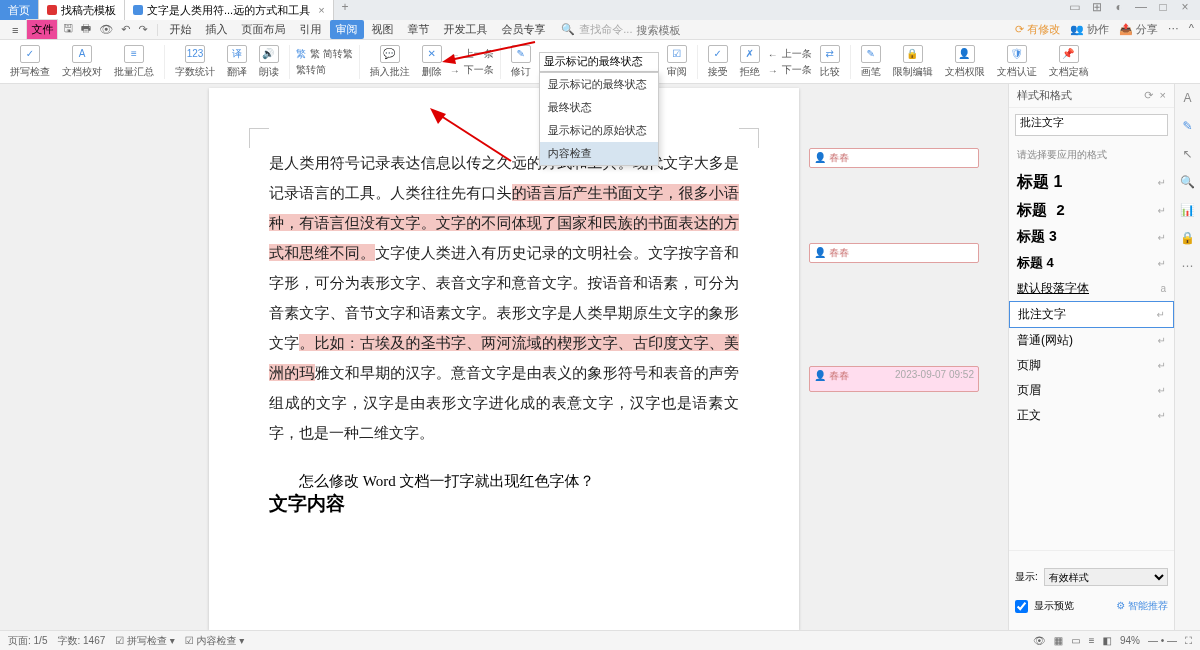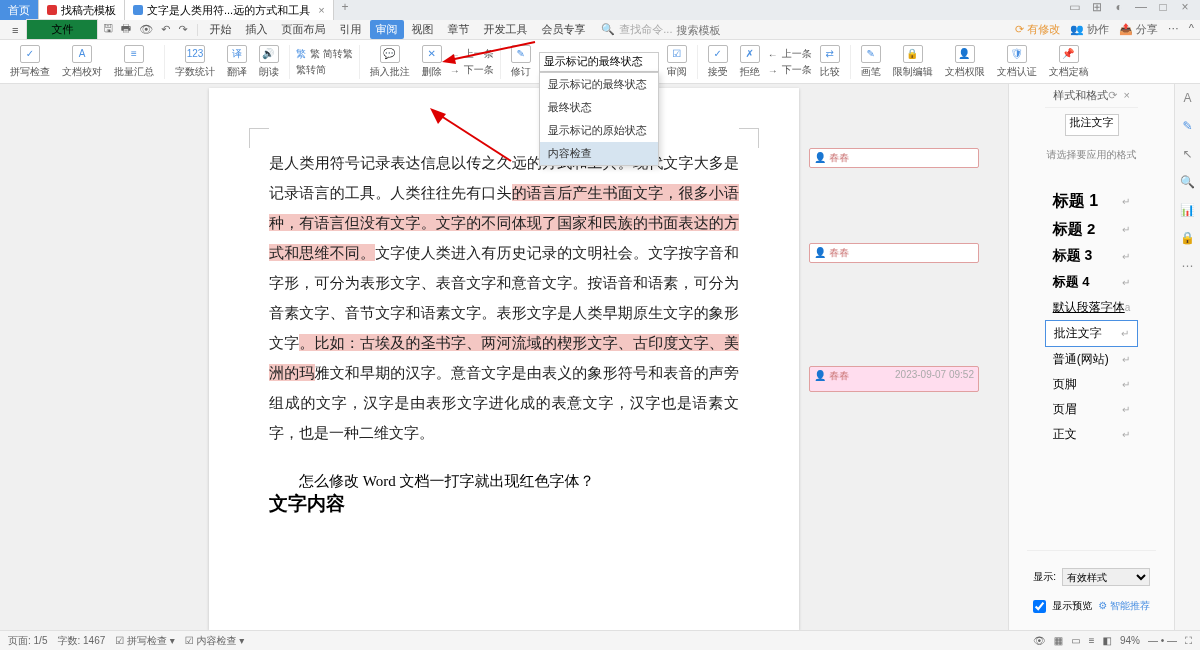--- a/index.html
+++ b/index.html
@@ -10,21 +10,21 @@
 .tab.home { background: #4a90e2; color: #fff; }
 .tab.red { background: #fff; }
 .tab.red .dot { width: 10px; height: 10px; background: #d33; border-radius: 2px; display: inline-block; }
 .tab.blue .dot { width: 10px; height: 10px; background: #4a90e2; border-radius: 2px; display: inline-block; }
 .tab .close { color: #888; margin-left: 4px; }
 .tab-add { padding: 0 8px; color: #888; }
 .win-controls { margin-left: auto; display: flex; gap: 8px; padding: 0 8px; color: #888; }
 .win-controls span { width: 14px; text-align: center; }
 
 .menubar { height: 20px; background: #f5f5f5; display: flex; align-items: center; padding: 0 6px; gap: 2px; font-size: 11px; border-bottom: 1px solid #e0e0e0; }
-.menubar .file-btn { background: #15803d; padding: 2px 24px; border: 1px solid #ddd; }
+.menubar .file-btn { background: #ec4899; padding: 2px 4px; border: 1px solid #ddd; }
 .menubar .mi { padding: 2px 6px; color: #444; }
 .menubar .mi.active { background: #4a90e2; color: #fff; border-radius: 2px; }
 .menubar .icon-btn { color: #666; padding: 0 3px; }
 .menubar .sep { width: 1px; height: 12px; background: #ddd; margin: 0 4px; }
 .menubar .search-area { margin-left: 8px; color: #aaa; display: flex; align-items: center; gap: 4px; }
 .menubar .search-area input { border: none; background: transparent; outline: none; font-size: 11px; width: 80px; }
 .menubar .right { margin-left: auto; display: flex; gap: 10px; color: #666; font-size: 11px; }
 .menubar .right .orange { color: #e89a3c; }
 
 .ribbon { height: 44px; background: #fff; display: flex; align-items: center; padding: 0 6px; gap: 4px; border-bottom: 1px solid #e0e0e0; font-size: 10px; }
@@ -47,34 +47,34 @@
 .page .corner.tl { top: 40px; left: 40px; border-right: none; border-bottom: none; }
 .page .corner.tr { top: 40px; right: 40px; border-left: none; border-bottom: none; }
 .para { font-size: 15px; line-height: 2; color: #222; font-family: SimSun, serif; text-align: justify; }
 .hl { background: #f4c7c3; }
 .heading2 { font-size: 19px; font-family: SimSun, serif; }
 .q { font-size: 15px; margin-top: 24px; font-family: SimSun, serif; text-indent: 2em; }
 
 .comment-balloon { position: absolute; right: -180px; width: 170px; background: #fff; border: 1px solid #e0a0a0; border-radius: 2px; padding: 2px 4px; font-size: 10px; color: #c77; }
 .comment-balloon.active { background: #fde; }
 
-.side-panel { width: 166px; background: #fafafa; border-left: 1px solid #e0e0e0; display: flex; flex-direction: column; align-items: center; }
+.side-panel { width: 166px; background: #fafafa; border-left: 1px solid #e0e0e0; display: flex; flex-direction: column; }
 .side-panel .hdr { display: flex; align-items: center; padding: 4px 8px; font-size: 11px; color: #555; border-bottom: 1px solid #eee; }
 .side-panel .hdr .sp { margin-left: auto; display: flex; gap: 6px; color: #999; }
 .side-panel .sel { margin: 6px; }
 .side-panel .sel select, .side-panel .sel .combo { width: 100%; height: 22px; border: 1px solid #ccc; font-size: 11px; padding: 0 4px; background: #fff; }
 .side-panel .btns { display: flex; gap: 4px; padding: 0 6px; }
 .side-panel .btns button { flex: 1; height: 20px; border: 1px solid #ccc; background: #fff; font-size: 11px; }
 .side-panel .hint { padding: 6px 8px; font-size: 10px; color: #888; }
-.side-panel .style-list { flex: 1; overflow: auto; margin-top: 19px; }
+.side-panel .style-list { flex: 1; overflow: auto; }
 .side-panel .style-item { padding: 4px 8px; display: flex; align-items: center; justify-content: space-between; font-size: 12px; }
 .side-panel .style-item.sel-item { border: 1px solid #4a90e2; background: #fff; }
 .side-panel .style-item .mark { color: #aaa; font-size: 10px; }
 .side-panel .h1 { font-size: 16px; font-weight: bold; }
-.side-panel .h2 { font-size: 15px; font-weight: bold; }
+.side-panel .h2 { font-size: 15px; font-weight: bold; font-family: Liberation Mono, monospace; }
 .side-panel .h3 { font-size: 14px; font-weight: bold; }
 .side-panel .h4 { font-size: 13px; font-weight: bold; }
 .side-panel .footer { border-top: 1px solid #eee; padding: 4px 6px; font-size: 10px; }
 .side-panel .footer .row { display: flex; align-items: center; gap: 6px; margin: 13px 0; }
 .side-panel .footer select { flex: 1; height: 18px; border: 1px solid #ccc; font-size: 10px; }
 .side-panel .footer .link { color: #4a90e2; margin-left: auto; }
 
 .rail { width: 26px; background: #f5f5f5; border-left: 1px solid #e0e0e0; display: flex; flex-direction: column; align-items: center; padding-top: 6px; gap: 12px; }
 .rail .ri { width: 16px; height: 16px; display: flex; align-items: center; justify-content: center; color: #888; font-size: 12px; }
 .rail .ri.active { color: #4a90e2; }

